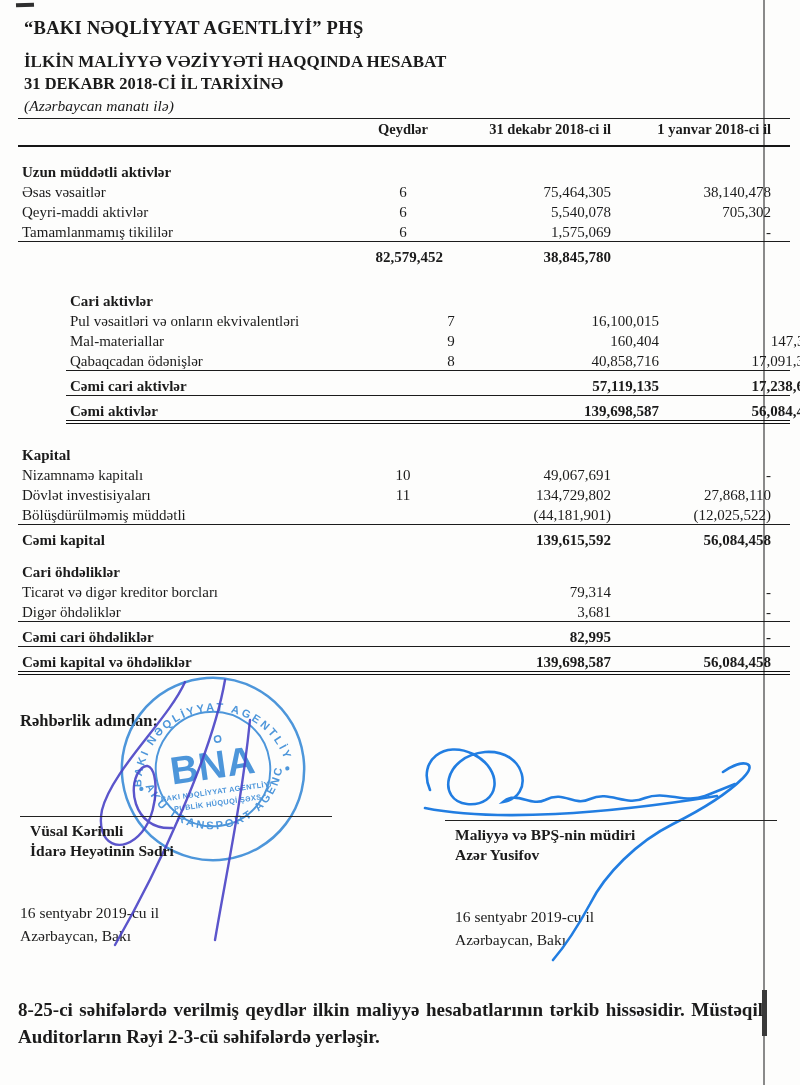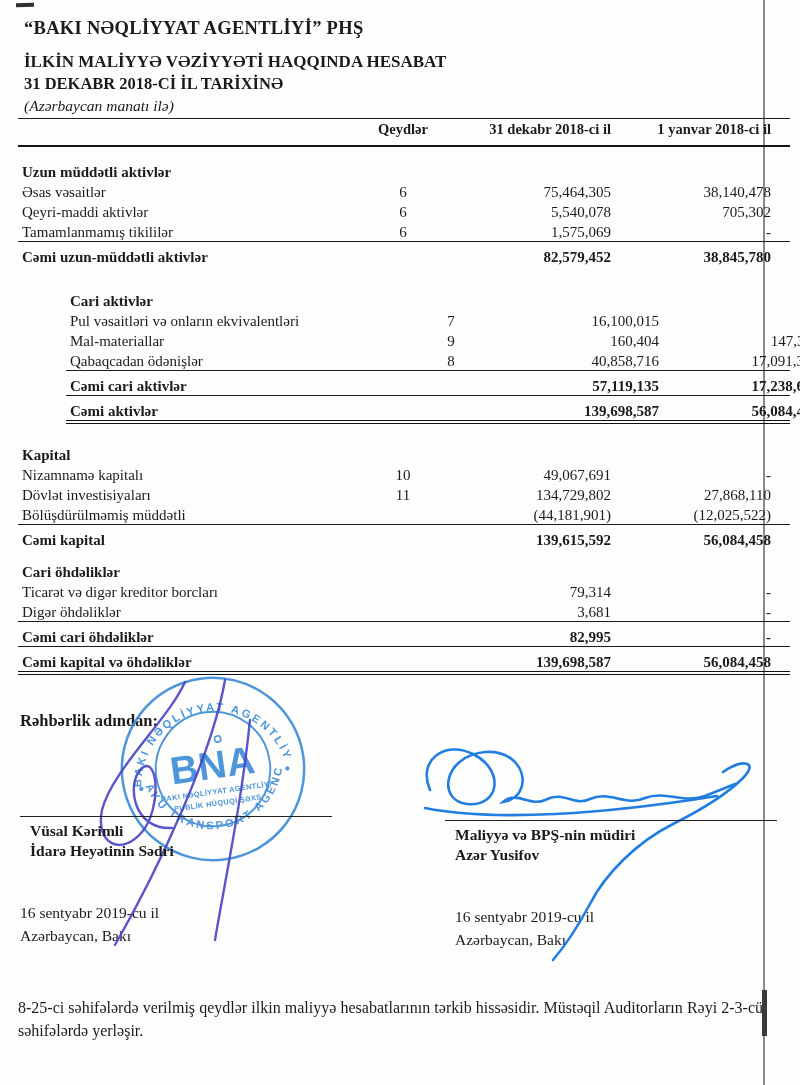--- a/index.html
+++ b/index.html
@@ -41,21 +41,21 @@
   .sig-line-right{position:absolute;left:445px;top:820px;width:332px;border-top:1.6px solid #222;z-index:4;}
   .sig-block{position:absolute;font-size:15.5px;font-weight:bold;line-height:20px;z-index:4;}
   .sig-block-left{left:30px;top:821px;}
   .sig-block-right{left:455px;top:825px;}
   .date-block{position:absolute;font-size:15.5px;line-height:23px;z-index:1;}
   .date-block-left{left:20px;top:901px;}
   .date-block-right{left:455px;top:905px;}
   
   .footer-note{
     position:absolute;left:18px;top:997px;width:745px;
-    font-size:16px;line-height:1.42;text-align:justify;
+    font-size:19px;line-height:1.42;text-align:justify;font-weight:bold;
   }
   
   .scan-edge{position:absolute;left:763px;top:0;width:2px;height:1085px;background:#8a8a8a;}
   .scan-edge-dark{position:absolute;left:762px;top:990px;width:5px;height:46px;background:#3a3a3a;}
   .corner-dash{position:absolute;left:16px;top:3px;width:18px;height:4px;background:#2f2f2f;transform:rotate(-2deg);}
   .arcTxt{font-family:"Liberation Sans","DejaVu Sans",sans-serif;font-weight:bold;letter-spacing:2.6px;}
   .stamp-small{font-family:"Liberation Sans","DejaVu Sans",sans-serif;font-weight:bold;letter-spacing:.4px;}
 </style>
 </head>
 <body>
@@ -95,21 +95,20 @@
           <div class="c-val">5,540,078</div>
           <div class="c-val">705,302</div>
         </div>
         <div class="row item rule-b">
           <div class="c-label">Tamamlanmamış tikililər</div>
           <div class="c-note">6</div>
           <div class="c-val">1,575,069</div>
           <div class="c-val">-</div>
         </div>
         <div class="row total">
-          <div class="c-label">Cəmi uzun-müddətli aktivlər</div>
           <div class="c-note"></div>
           <div class="c-val">82,579,452</div>
           <div class="c-val">38,845,780</div>
         </div>
       </div>
       <div class="section gap-md">
         <div class="row sec-h">
           <div class="c-label">Cari aktivlər</div>
         </div>
         <div class="row item">

